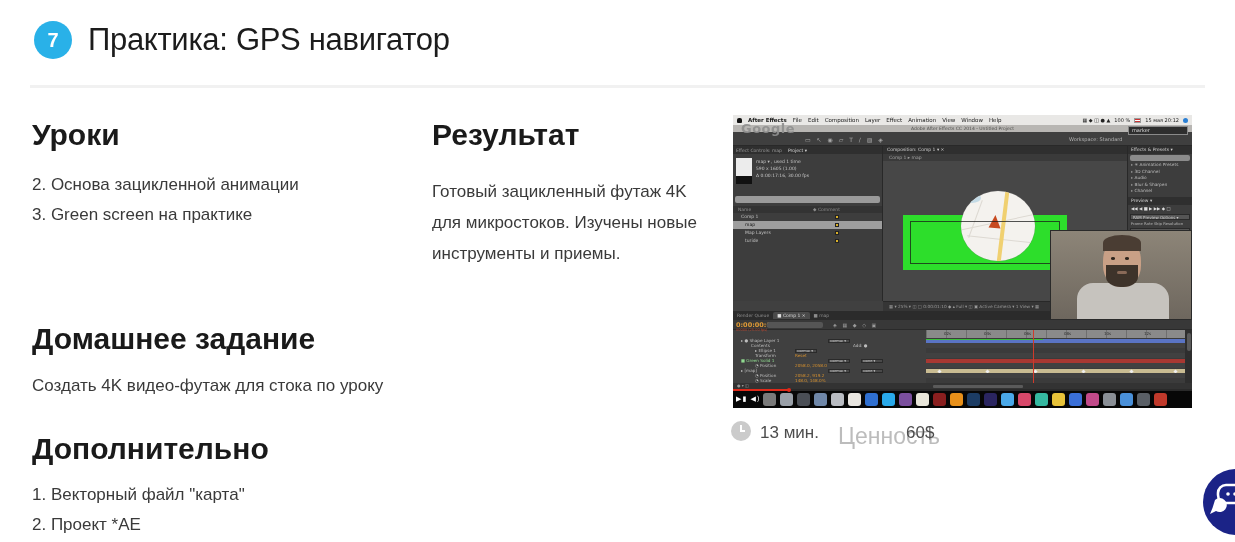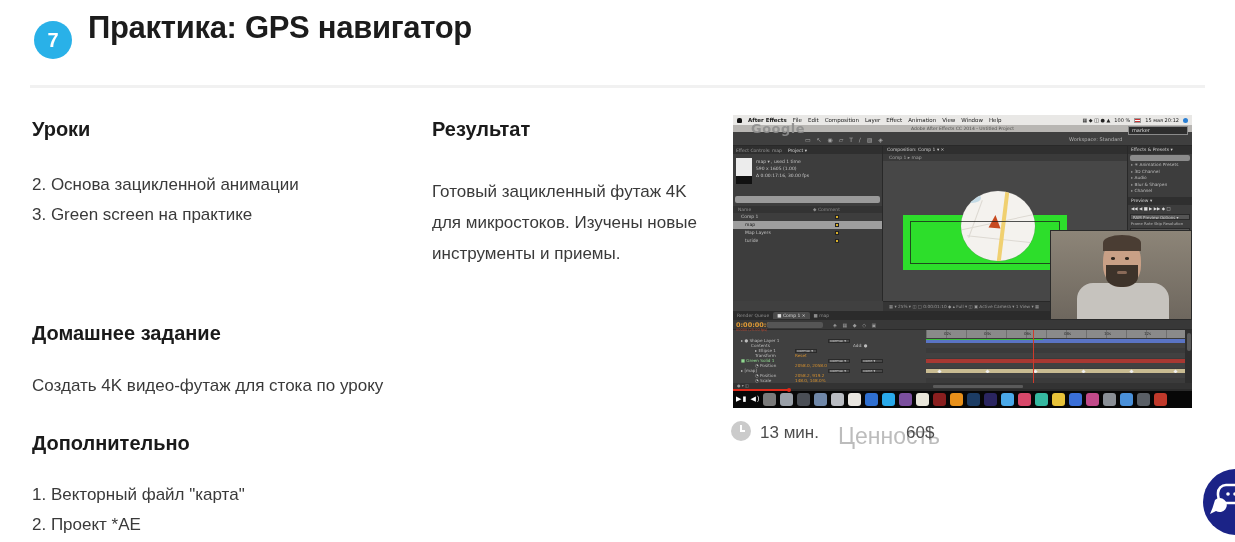--- a/index.html
+++ b/index.html
@@ -2,23 +2,23 @@
 <html><head>
 <meta charset="utf-8">
 <style>
   html,body{margin:0;padding:0}
   body{width:1235px;height:542px;overflow:hidden;background:#fff;
        font-family:"Liberation Sans",sans-serif;position:relative}
   .abs{position:absolute}
   
   .badge{left:34px;top:21px;width:38px;height:38px;border-radius:50%;background:#29b1e8;
          color:#fff;font-size:20px;font-weight:bold;text-align:center;line-height:38px}
-  .title{left:88px;top:10px;font-size:31px;font-weight:700;color:#1c1c1c;letter-spacing:-.3px}
+  .title{left:88px;top:22px;font-size:31px;font-weight:400;color:#1c1c1c;letter-spacing:-.3px}
   .divider{left:30px;top:85px;width:1175px;height:3px;background:#f1f1f1}
-  h2.sec{position:absolute;margin:0;font-size:20px;font-weight:800;color:#1a1a1a}
+  h2.sec{position:absolute;margin:0;font-size:30px;font-weight:800;color:#1a1a1a}
   .body-list{position:absolute;font-size:17px;color:#3a3a3a;line-height:30px}
   .body-text{position:absolute;font-size:17px;color:#3a3a3a;line-height:31px}
   
   .meta-icon{left:731px;top:421px;width:20px;height:20px;border-radius:50%;background:#cbcbcb}
   .meta-icon .h1{position:absolute;left:9px;top:4px;width:2px;height:7px;background:#fff}
   .meta-icon .h2{position:absolute;left:9px;top:9px;width:5px;height:2px;background:#fff}
   .meta-dur{left:760px;top:423px;font-size:17px;color:#4c4c4c}
   .meta-val-label{left:838px;top:423px;font-size:23px;color:#bcbcbc}
   .meta-val{left:906px;top:423px;font-size:17px;color:#4c4c4c}
   
@@ -33,21 +33,21 @@
   .apple{width:5px;height:5px;background:#111;border-radius:2px 2px 1px 1px}
   .mb-spacer{flex:1}
   .mb-right{display:flex;align-items:center;gap:4px;font-size:5px;color:#222}
   .flag{width:7px;height:5px;background:repeating-linear-gradient(#c33 0 1px,#fff 1px 2px);border:.5px solid #999}
   .blue-dot{width:5px;height:5px;border-radius:50%;background:#2a7fd4}
   .titlebar{left:0;top:10px;width:459px;height:7px;background:#b8b6b3;color:#50504e;
             font-size:4.5px;text-align:center;line-height:7px}
   .toolbar{left:0;top:17px;width:459px;height:14px;background:#3f3f3f;border-bottom:1px solid #292929}
   .tools{position:absolute;left:72px;top:4px;font-size:6px;color:#a9a9a9;letter-spacing:2px;white-space:nowrap}
   .workspace{position:absolute;left:336px;top:4px;font-size:5px;color:#b5b5b5}
-  .watermark{left:18px;top:6px;font-size:13px;font-weight:bold;color:#8f8f8f;opacity:.92;
+  .watermark{left:8px;top:6px;font-size:13px;font-weight:bold;color:#8f8f8f;opacity:.92;
              letter-spacing:.5px;z-index:30}
   .srch{left:395px;top:11px;width:60px;height:9px;background:#2e2e2e;border:1px solid #8a8a8a;
         color:#ddd;font-size:5px;line-height:7px;padding-left:3px;z-index:31}
   
   .pleft{left:0;top:31px;width:150px;height:155px;background:#3d3d3d;border-right:1px solid #282828}
   .ptab-row{position:absolute;left:0;top:0;width:100%;height:8px;background:#2f2f2f;
             font-size:4.5px;color:#9a9a9a;display:flex;gap:6px;align-items:center;padding:0 3px}
   .ptab-act{color:#d8d8d8}
   .thumb{position:absolute;left:3px;top:12px;width:16px;height:26px;background:#ececec}
   .thumb .dark{position:absolute;left:0;bottom:0;width:100%;height:8px;background:#111}

